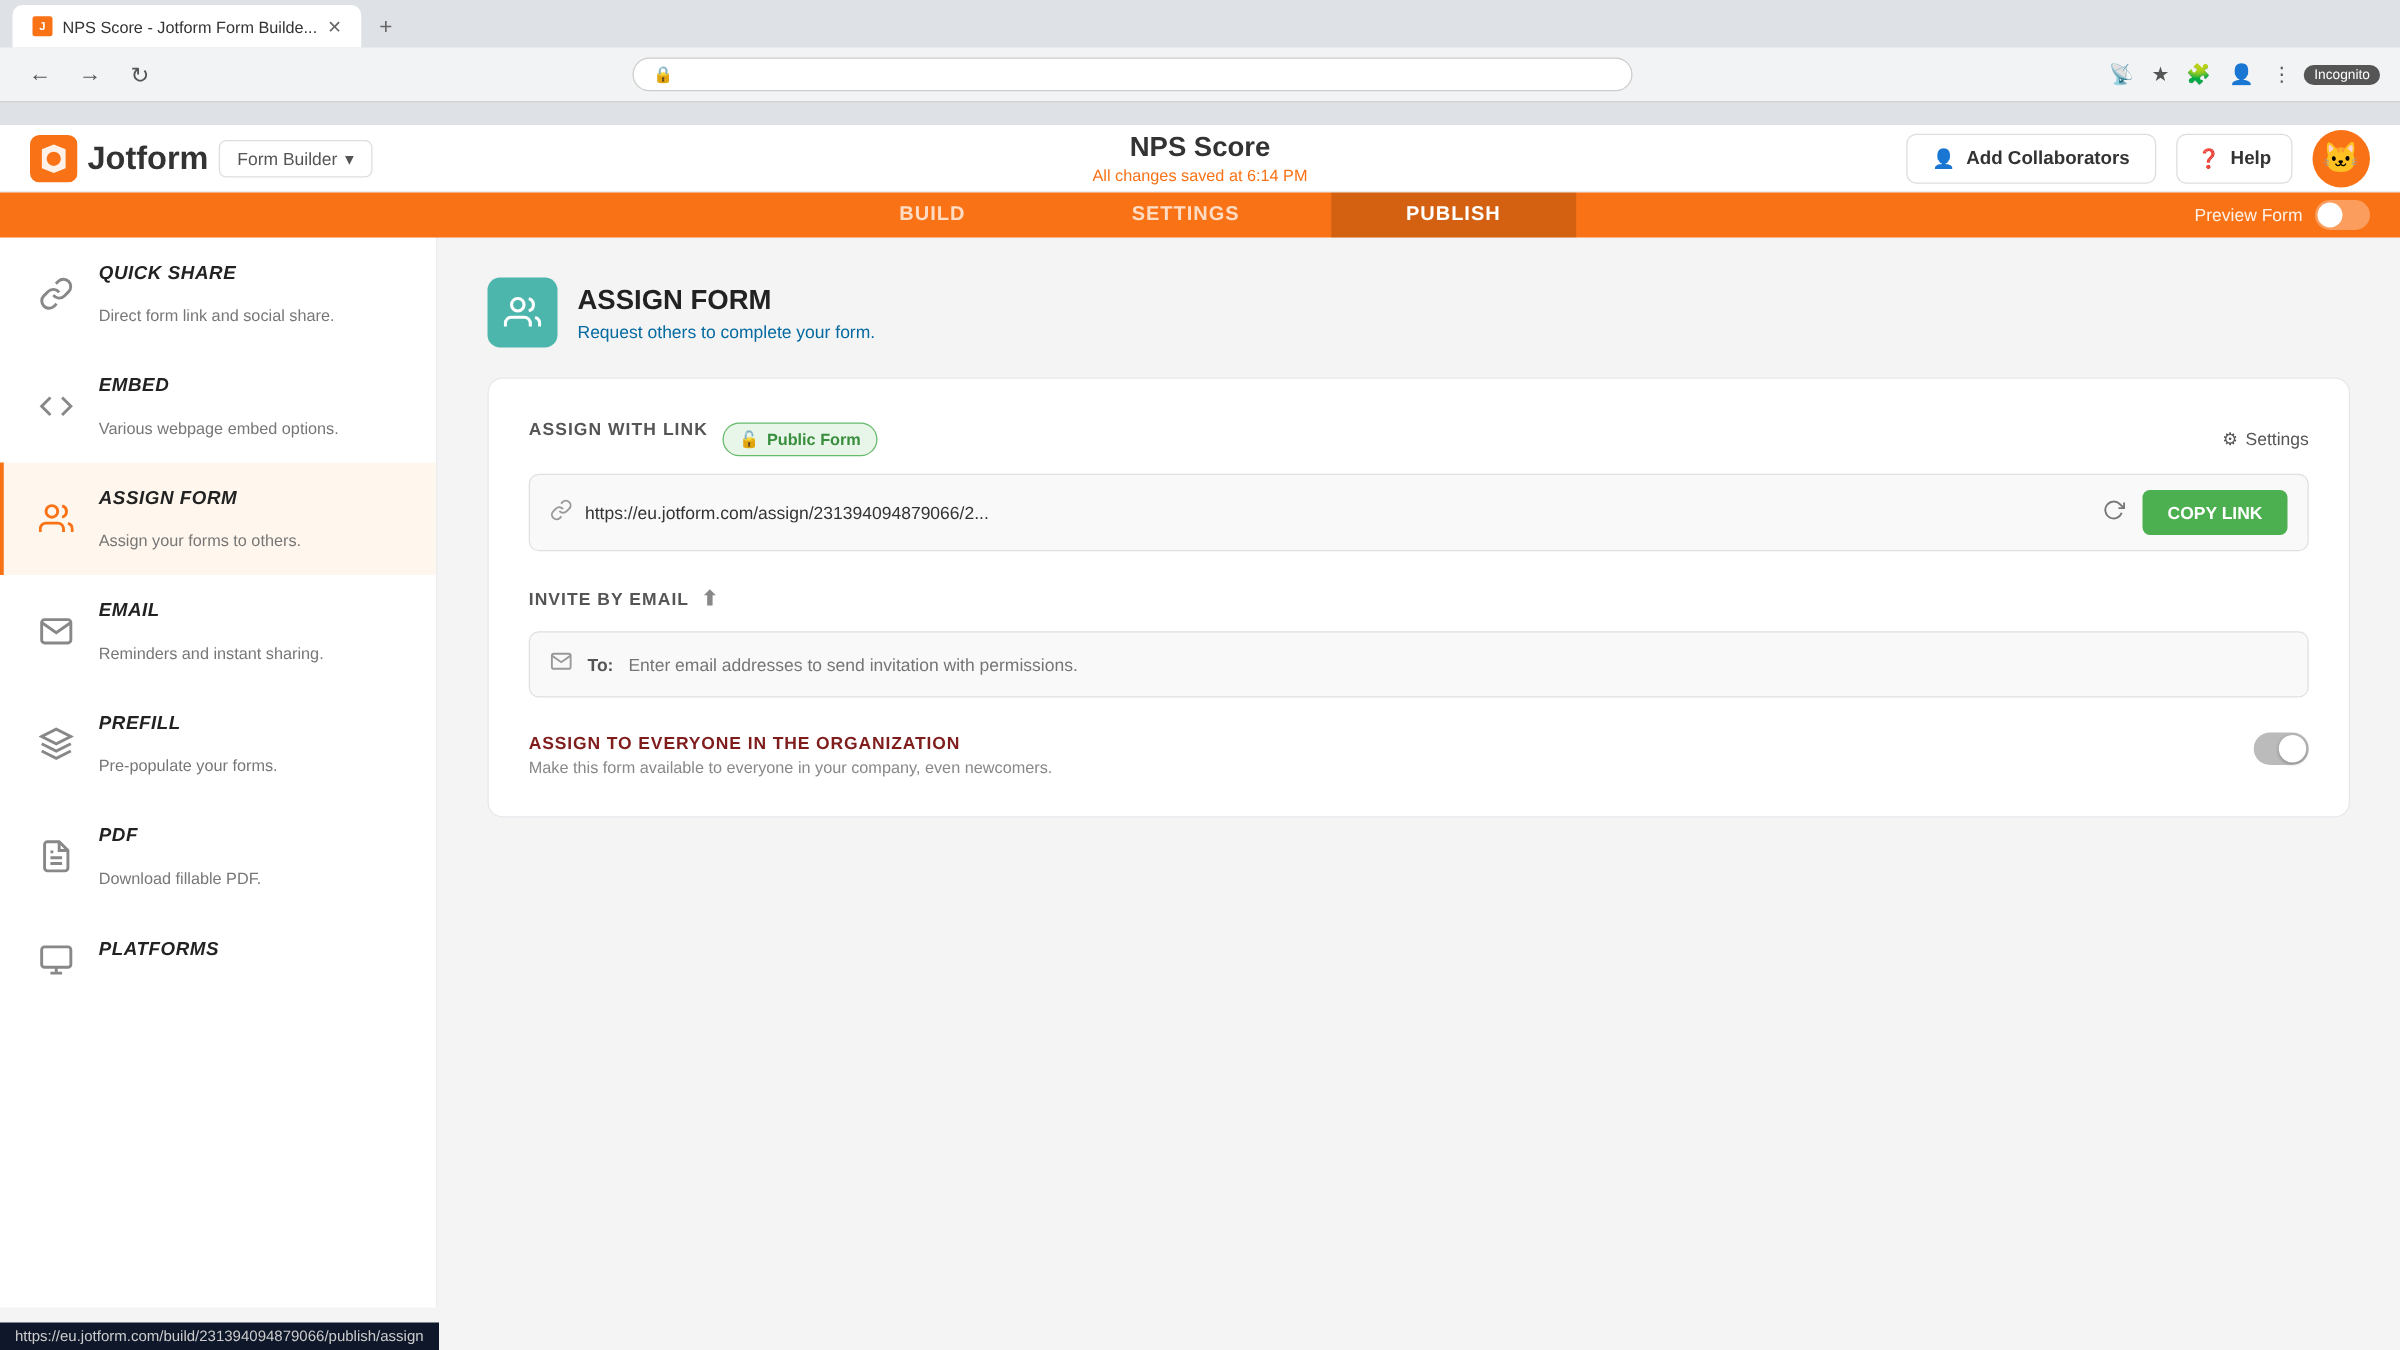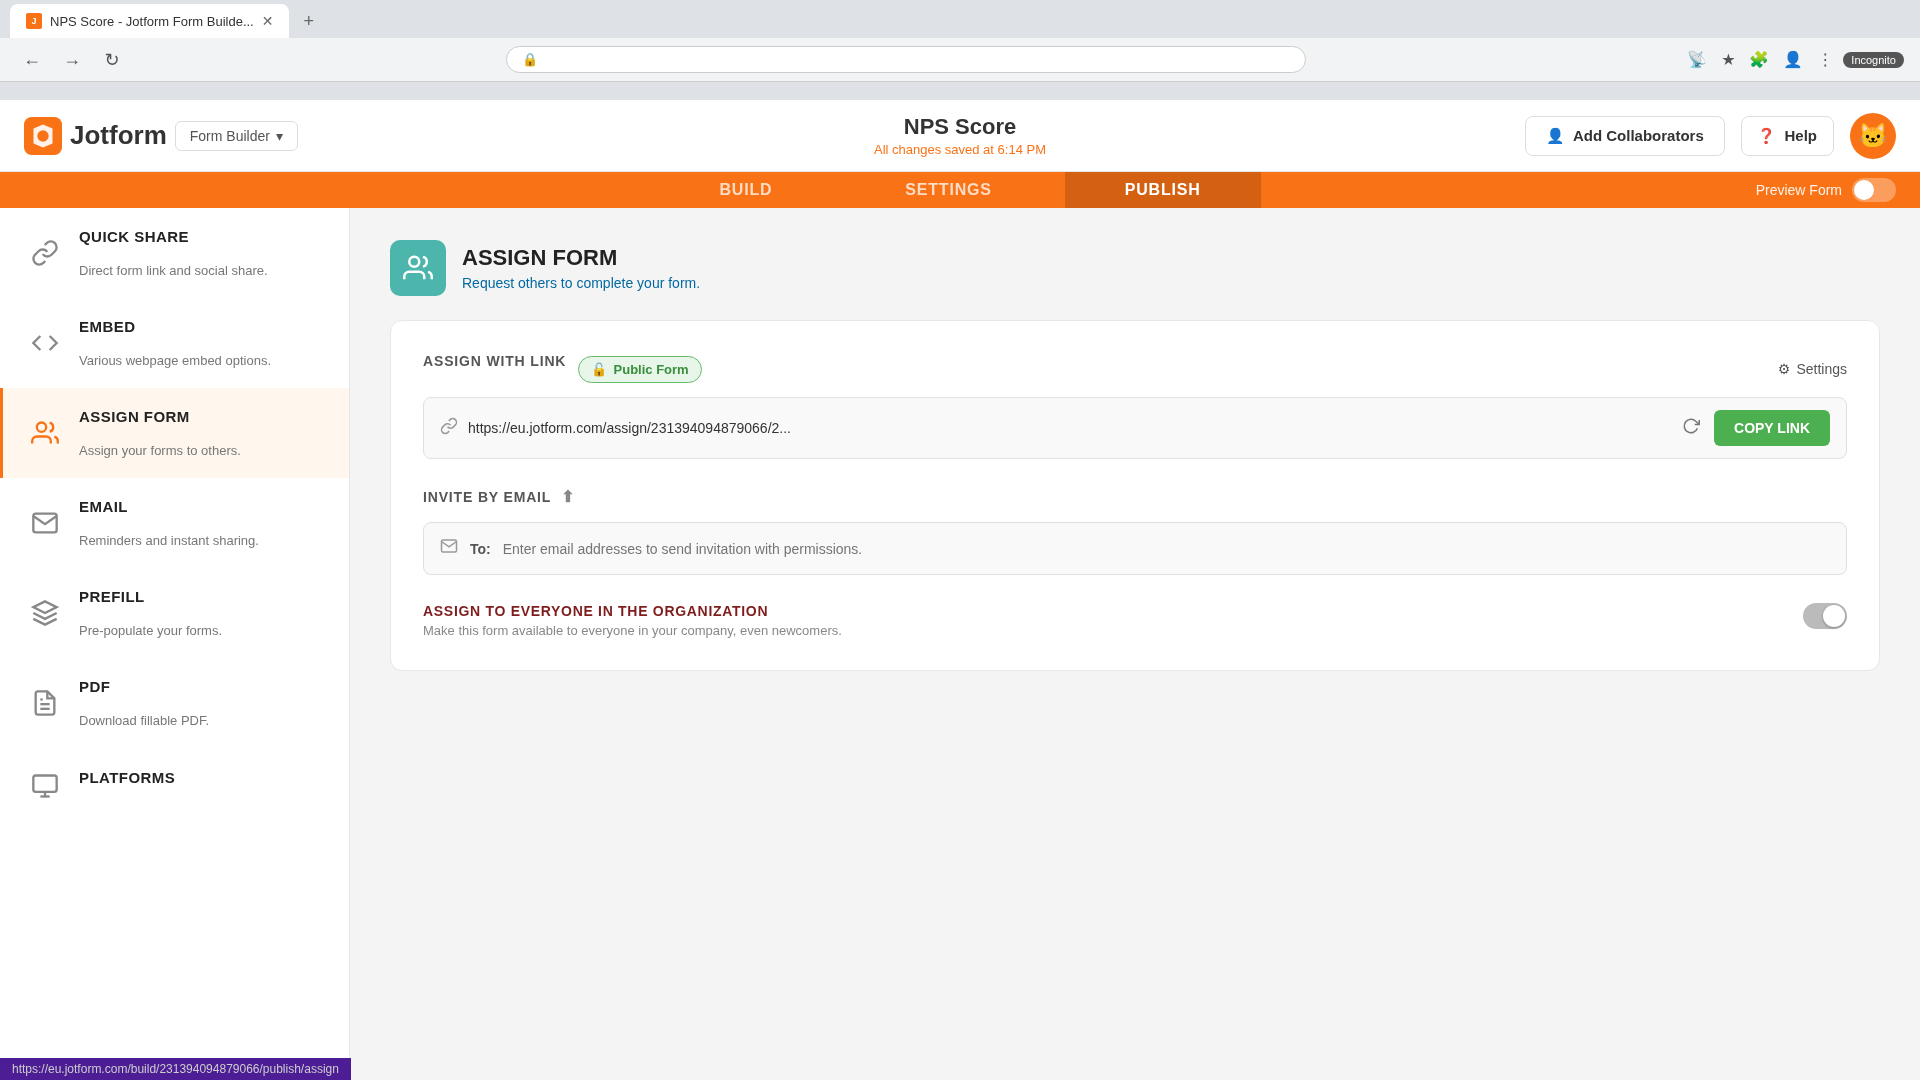--- a/index.html
+++ b/index.html
@@ -15,21 +15,21 @@
     .browser-tab-new { background: transparent; border: none; padding: 8px 14px; font-size: 18px; color: #666; cursor: pointer; height: 34px; display: flex; align-items: center; }
     .browser-toolbar { background: #f1f3f4; height: 44px; display: flex; align-items: center; gap: 8px; padding: 0 16px; border-bottom: 1px solid #ccc; }
     .nav-btn { background: none; border: none; color: #555; font-size: 18px; cursor: pointer; padding: 4px; border-radius: 50%; width: 32px; height: 32px; display: flex; align-items: center; justify-content: center; }
     .address-bar { flex: 1; background: #fff; border: 1px solid #ccc; border-radius: 20px; padding: 5px 16px; font-size: 13px; color: #333; display: flex; align-items: center; gap: 8px; max-width: 800px; margin: 0 auto; }
     .address-bar input { border: none; outline: none; flex: 1; font-size: 13px; color: #333; background: transparent; }
     .toolbar-actions { display: flex; align-items: center; gap: 6px; }
     .toolbar-icon { color: #555; font-size: 16px; cursor: pointer; padding: 4px; border-radius: 4px; }
     .incognito-badge { background: #555; color: #fff; font-size: 11px; padding: 2px 8px; border-radius: 10px; }
 
     
-    .app-header { background: #fff; height: 72px; display: flex; align-items: center; padding: 16px 24px; border-bottom: 1px solid #e5e7eb; position: relative; }
+    .app-header { background: #fff; height: 54px; display: flex; align-items: center; padding: 16px 24px; border-bottom: 1px solid #e5e7eb; position: relative; }
     .logo-area { display: flex; align-items: center; gap: 8px; min-width: 200px; }
     .logo-icon { width: 38px; height: 38px; }
     .logo-text { font-size: 26px; font-weight: 700; color: #333; }
     .form-builder-btn { display: flex; align-items: center; gap: 6px; padding: 6px 14px; border: 1px solid #ddd; border-radius: 6px; cursor: pointer; font-size: 14px; color: #555; background: #fff; }
     .form-title-area { position: absolute; left: 50%; transform: translateX(-50%); text-align: center; }
     .form-title { font-size: 22px; font-weight: 700; color: #333; }
     .save-status { font-size: 13px; color: #f97316; margin-top: 2px; }
     .header-actions { margin-left: auto; display: flex; align-items: center; gap: 16px; }
     .add-collab-btn { display: flex; align-items: center; gap: 8px; padding: 10px 20px; background: #fff; border: 1.5px solid #ddd; border-radius: 8px; cursor: pointer; font-size: 15px; font-weight: 600; color: #333; }
     .help-btn { display: flex; align-items: center; gap: 8px; padding: 10px 16px; background: #fff; border: 1.5px solid #ddd; border-radius: 8px; cursor: pointer; font-size: 15px; font-weight: 600; color: #333; }
@@ -45,21 +45,21 @@
     .toggle-knob { width: 20px; height: 20px; background: #fff; border-radius: 50%; position: absolute; top: 2px; left: 2px; transition: left 0.2s; }
 
     
     .main-layout { display: flex; height: calc(1080px - 100px - 72px - 52px); }
 
     
     .sidebar { width: 350px; background: #fff; border-right: 1px solid #e5e7eb; overflow-y: auto; flex-shrink: 0; }
     .sidebar-item { display: flex; align-items: center; gap: 16px; padding: 20px 24px; cursor: pointer; border-left: 3px solid transparent; }
     .sidebar-item.active { background: #fff7ed; border-left-color: #f97316; }
     .sidebar-icon { width: 36px; height: 36px; display: flex; align-items: center; justify-content: center; flex-shrink: 0; }
-    .sidebar-text .title { font-size: 15px; font-weight: 700; color: #222; text-transform: uppercase; letter-spacing: 0.03em; }
+    .sidebar-text .title { font-size: 15px; font-weight: 700; color: #222; text-transform: uppercase; letter-spacing: 0.03em; font-style: italic; }
     .sidebar-text .subtitle { font-size: 13px; color: #777; margin-top: 18px; }
 
     
     .content-area { flex: 1; padding: 32px 40px; overflow-y: auto; background: #f4f4f4; }
 
     
     .assign-header { display: flex; align-items: center; gap: 16px; margin-bottom: 24px; }
     .assign-icon { width: 56px; height: 56px; background: #4db6ac; border-radius: 10px; display: flex; align-items: center; justify-content: center; font-size: 26px; color: #fff; flex-shrink: 0; }
     .assign-title { font-size: 22px; font-weight: 700; color: #222; text-transform: uppercase; }
     .assign-subtitle { font-size: 14px; color: #0369a1; margin-top: 4px; }
@@ -91,21 +91,21 @@
     
     .org-section { margin-top: 28px; }
     .org-row { display: flex; align-items: flex-start; gap: 16px; }
     .org-text .org-title { font-size: 14px; font-weight: 700; color: #7f1d1d; text-transform: uppercase; letter-spacing: 0.05em; }
     .org-text .org-subtitle { font-size: 13px; color: #888; margin-top: 4px; }
     .org-toggle-area { margin-left: auto; }
     .toggle-off { width: 44px; height: 26px; background: #bbb; border-radius: 13px; position: relative; cursor: pointer; }
     .toggle-off-knob { width: 22px; height: 22px; background: #fff; border-radius: 50%; position: absolute; top: 2px; right: 2px; box-shadow: 0 1px 3px rgba(0,0,0,0.3); }
 
     
-    .status-bar { position: fixed; bottom: 0; left: 0; background: #4c1d95; color: #ccc; font-size: 12px; padding: 4px 12px; z-index: 999; }
+    .status-bar { position: fixed; bottom: 0; left: 0; background: #0f172a; color: #ccc; font-size: 12px; padding: 4px 12px; z-index: 999; }
   </style>
 </head>
 <body>
 
 <div class="browser-chrome">
   <div class="browser-tabs">
     <div class="browser-tab">
       <div class="tab-icon">J</div>
       <span class="tab-title">NPS Score - Jotform Form Builde...</span>
       <span class="tab-close">✕</span>

